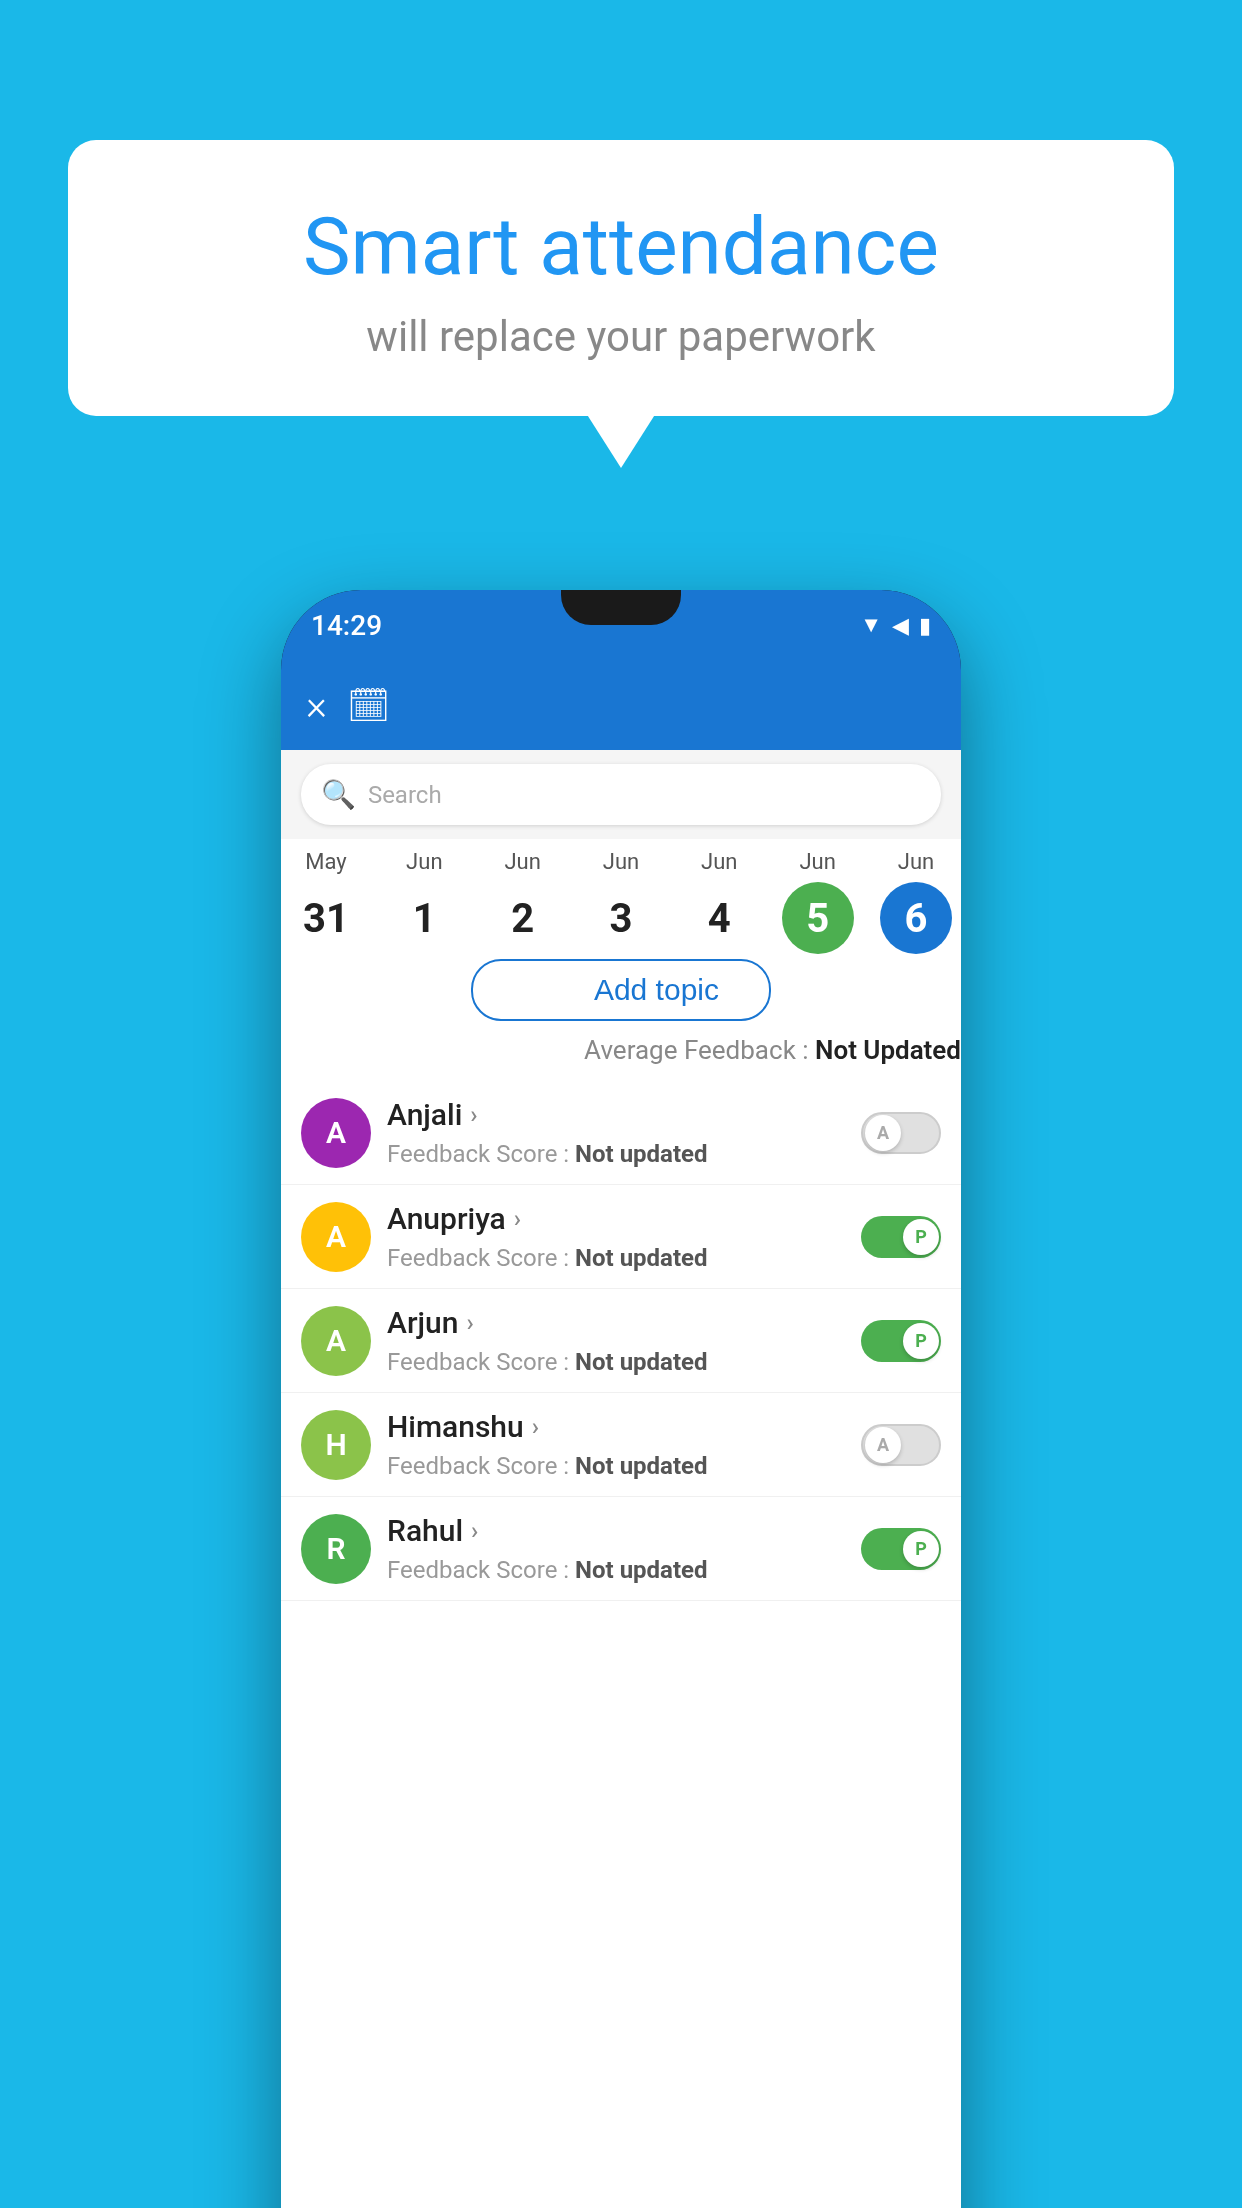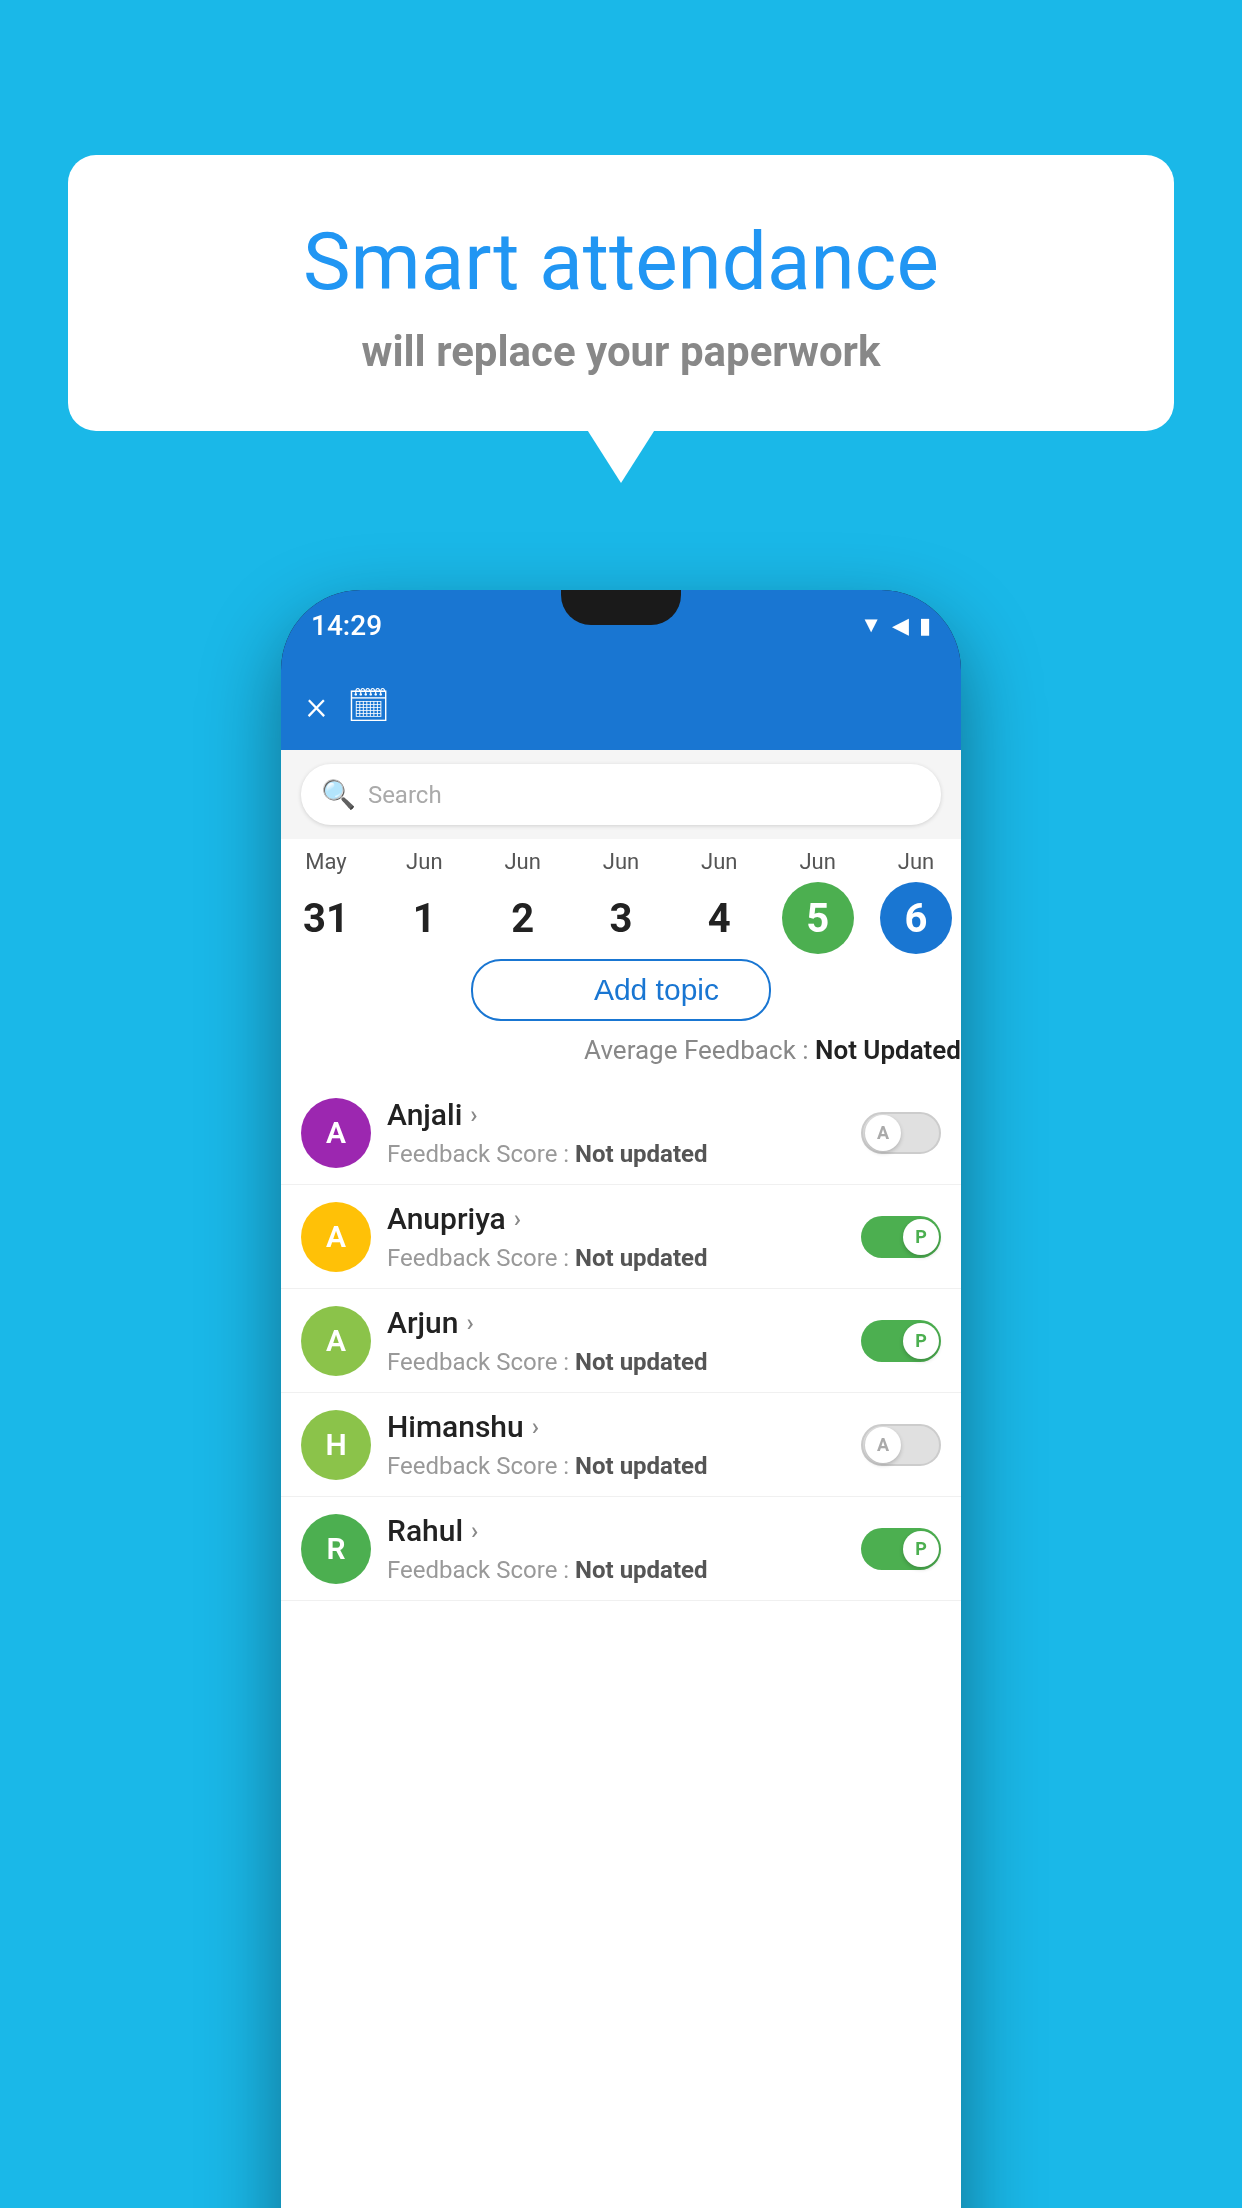--- a/index.html
+++ b/index.html
@@ -8,21 +8,21 @@
       height: 2208px;
       background-color: #1ab8e8;
       font-family: 'Roboto', Arial, sans-serif;
       overflow: hidden;
       position: relative;
     }
 
     
     .speech-bubble-wrapper {
       position: absolute;
-      top: 155px;
+      top: 140px;
       left: 68px;
       right: 68px;
     }
     .speech-bubble {
       background: white;
       border-radius: 28px;
       padding: 60px 50px 55px;
       text-align: center;
       position: relative;
     }
@@ -40,21 +40,21 @@
     }
     .bubble-title {
       font-size: 80px;
       color: #2196f3;
       font-weight: 400;
       margin-bottom: 18px;
     }
     .bubble-subtitle {
       font-size: 42px;
       color: #888;
-      font-weight: 700;
+      font-weight: 400;
     }
 
     
     .phone-frame {
       position: absolute;
       top: 590px;
       left: 50%;
       transform: translateX(-50%);
       width: 680px;
       height: 1971px;

